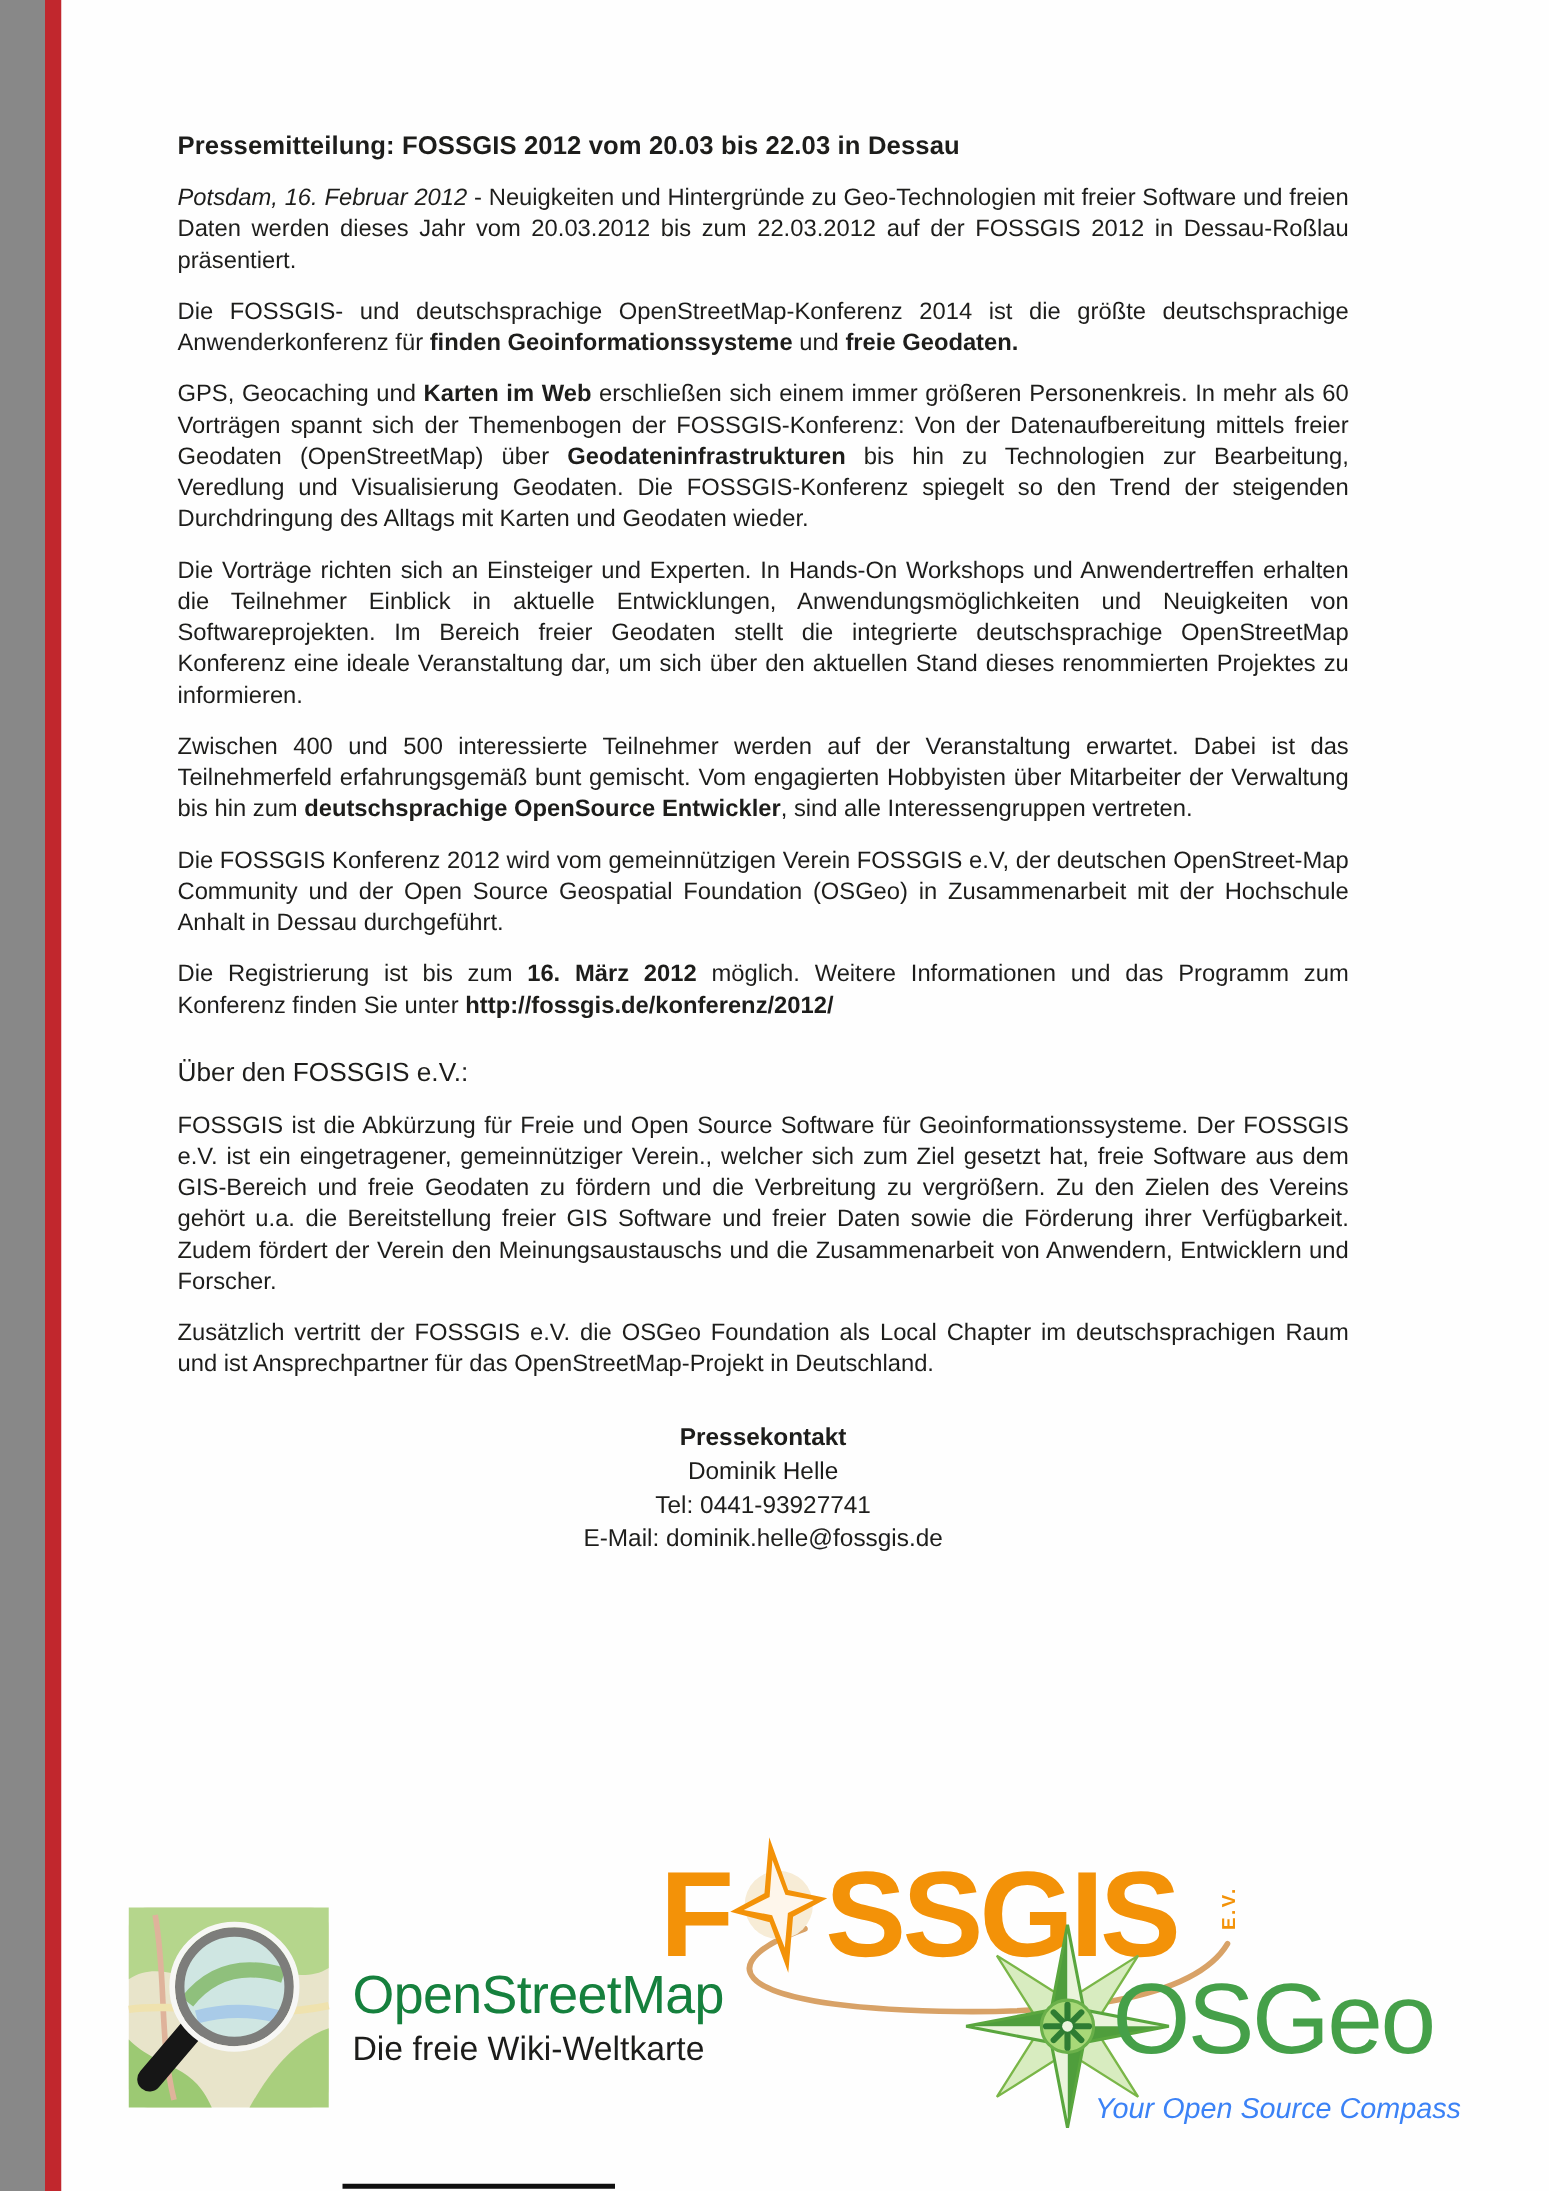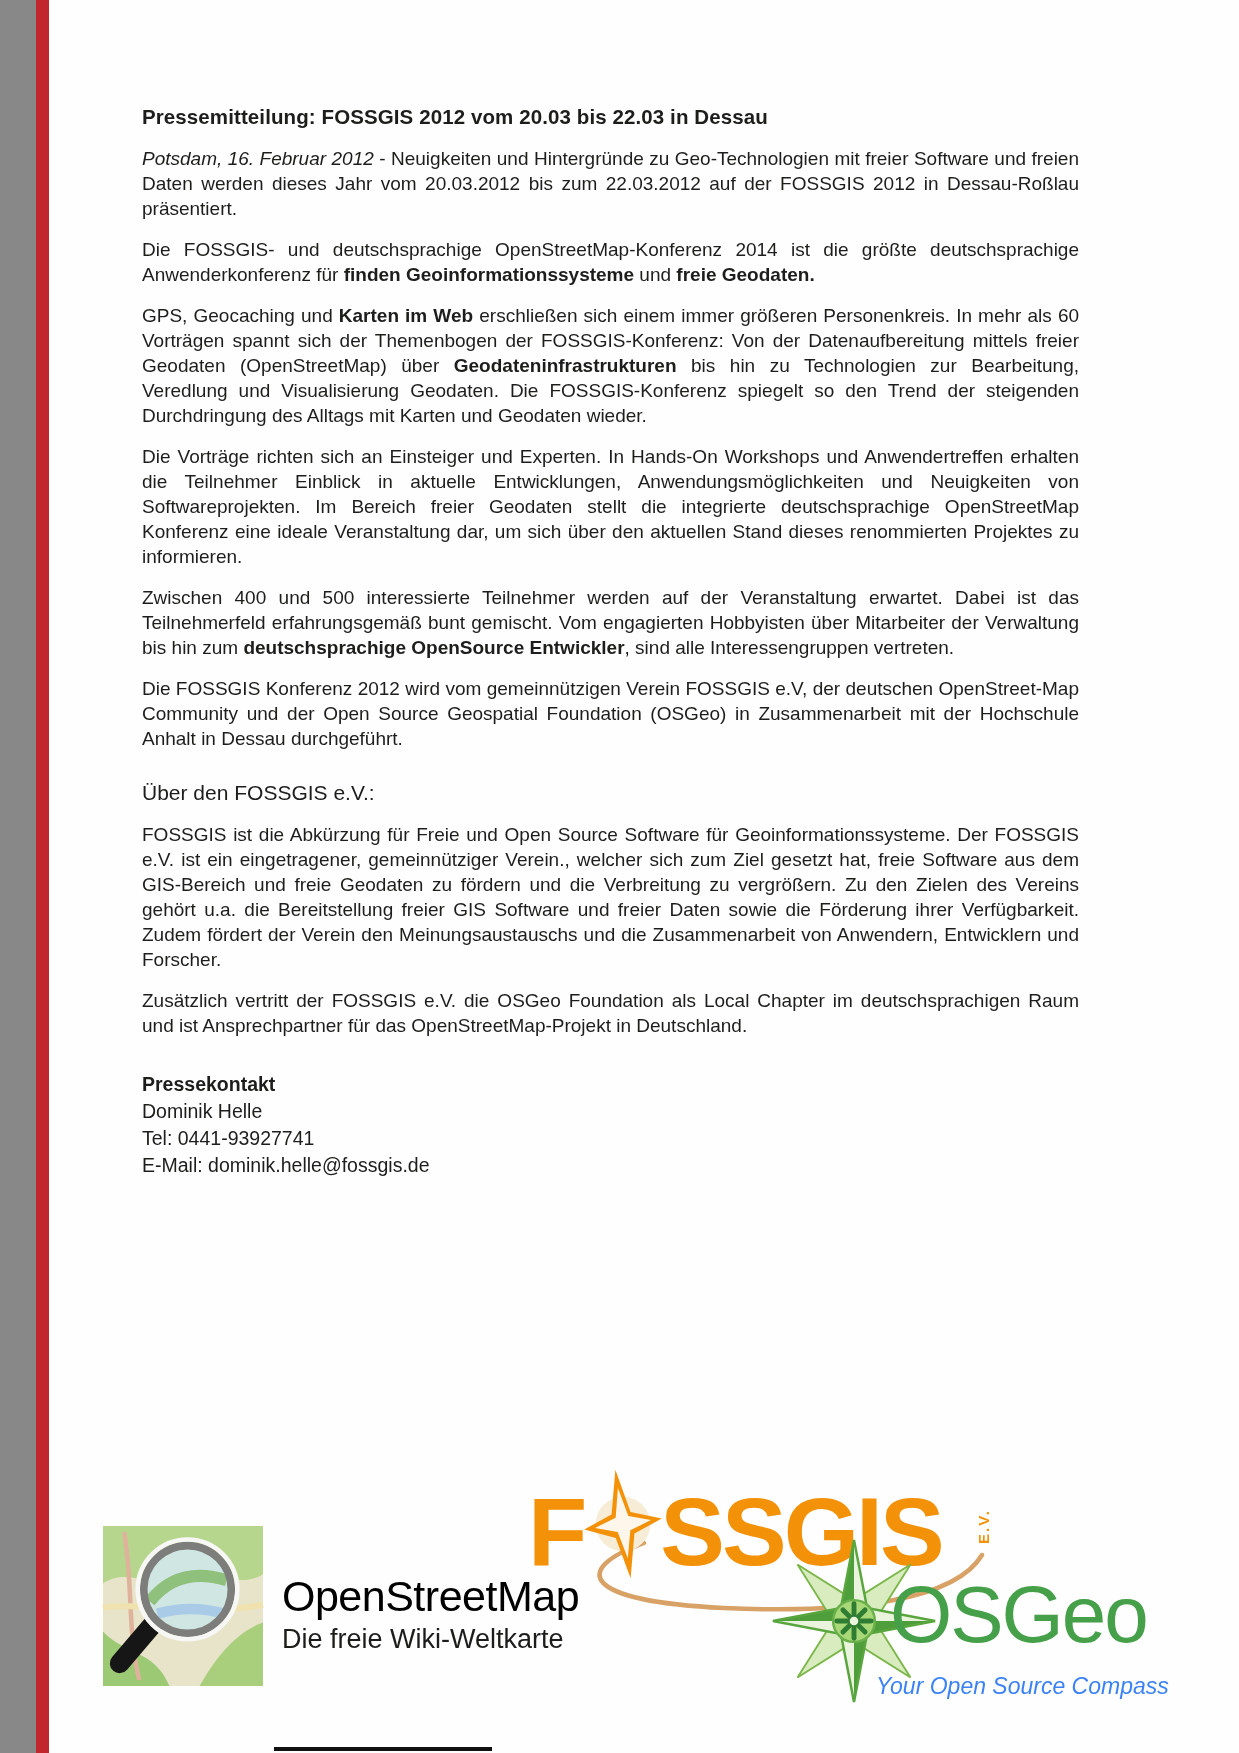--- a/index.html
+++ b/index.html
@@ -18,41 +18,41 @@
   .scan-line { position:absolute; left:238px; top:1747px; width:218px; height:4px; background:#101010; }
 
   .content { position:absolute; left:106px; top:104px; width:937px; }
   .title { font-size:20.5px; line-height:26px; font-weight:bold; letter-spacing:0.1px; }
   .paras { margin-top:12px; }
   .about-paras { margin-top:6px; }
   .para { margin-top:16px; font-size:19px; line-height:25px; text-align:justify; }
   .para .b { font-weight:bold; }
   .para .i { font-style:italic; }
   .subhead { font-size:21px; line-height:27px; font-weight:normal; margin-top:28px; }
-  .contact { margin-top:33px; font-size:19.5px; line-height:27px; }
+  .contact { margin-top:33px; font-size:19.5px; line-height:27px;text-align:center; }
   .contact-head { font-weight:bold; }
 
   
   .fossgis-logo { position:absolute; left:492px; top:1447px; width:480px; height:175px; }
   .fg-swoosh { position:absolute; left:36px; top:92px; width:424px; height:80px; }
   .fg-text {
     position:absolute; left:0; top:24px; display:flex; align-items:center;
     font-size:97px; font-weight:bold; line-height:1; color:var(--orange); letter-spacing:-3px;
   }
   .fg-star { width:82px; height:120px; margin:0 -4px 0 -2px; position:relative; top:-7px; }
   .fg-ev {
     position:absolute; left:447px; top:62px; writing-mode:vertical-rl; transform:rotate(180deg);
     font-size:15px; font-weight:bold; letter-spacing:2px; color:var(--orange);
   }
 
   
   .osm-logo { position:absolute; left:64px; top:1523px; display:flex; }
   .osm-icon { width:166px; height:166px; }
   .osm-texts { margin-left:16px; padding-top:50px; }
-  .osm-title { font-size:43px; line-height:46px; color:#000000; letter-spacing:-0.5px; }
+  .osm-title { font-size:43px; line-height:46px; color:#15803d; letter-spacing:-0.5px; }
   .osm-sub { font-size:27px; line-height:32px; color:#1c1c1a; margin-top:4px; }
 
   
   .osgeo-logo { position:absolute; left:732px; top:1535px; width:390px; height:210px; }
   .osgeo-icon { position:absolute; left:0; top:0; width:172px; height:172px; }
   .osgeo-name { position:absolute; left:122px; top:40px; font-size:80px; line-height:1; color:var(--osgeo-green); letter-spacing:-2px; }
   .osgeo-tagline { position:absolute; left:108px; top:138px; font-size:23px; font-style:italic; color:#3b82f6; white-space:nowrap; }
 </style>
 </head>
 <body>
@@ -62,20 +62,21 @@
 
   <div class="content">
     <h1 class="title">Pressemitteilung: FOSSGIS 2012 vom 20.03 bis 22.03 in Dessau</h1>
     <div class="paras">
         <p class="para"><span class="i">Potsdam, 16. Februar 2012</span><span> - Neuigkeiten und Hintergründe zu Geo-Technologien mit freier Software und freien Daten werden dieses Jahr vom 20.03.2012 bis zum 22.03.2012 auf der FOSSGIS 2012 in Dessau-Roßlau präsentiert.</span></p>
         <p class="para"><span>Die FOSSGIS- und deutschsprachige OpenStreetMap-Konferenz 2014 ist die größte deutschsprachige Anwenderkonferenz für </span><span class="b">finden Geoinformationssysteme</span><span> und </span><span class="b">freie Geodaten.</span></p>
         <p class="para"><span>GPS, Geocaching und </span><span class="b">Karten im Web</span><span> erschließen sich einem immer größeren Personenkreis. In mehr als 60 Vorträgen spannt sich der Themenbogen der FOSSGIS-Konferenz: Von der Datenaufbereitung mittels freier Geodaten (OpenStreetMap) über </span><span class="b">Geodateninfrastrukturen</span><span> bis hin zu Technologien zur Bearbeitung, Veredlung und Visualisierung Geodaten. Die FOSSGIS-Konferenz spiegelt so den Trend der steigenden Durchdringung des Alltags mit Karten und Geodaten wieder.</span></p>
         <p class="para"><span>Die Vorträge richten sich an Einsteiger und Experten. In Hands-On Workshops und Anwendertreffen erhalten die Teilnehmer Einblick in aktuelle Entwicklungen, Anwendungsmöglichkeiten und Neuigkeiten von Softwareprojekten. Im Bereich freier Geodaten stellt die integrierte deutschsprachige OpenStreetMap Konferenz eine ideale Veranstaltung dar, um sich über den aktuellen Stand dieses renommierten Projektes zu informieren.</span></p>
         <p class="para"><span>Zwischen 400 und 500 interessierte Teilnehmer werden auf der Veranstaltung erwartet. Dabei ist das Teilnehmerfeld erfahrungsgemäß bunt gemischt. Vom engagierten Hobbyisten über Mitarbeiter der Verwaltung bis hin zum </span><span class="b">deutschsprachige OpenSource Entwickler</span><span>, sind alle Interessengruppen vertreten.</span></p>
         <p class="para"><span>Die FOSSGIS Konferenz 2012 wird vom gemeinnützigen Verein FOSSGIS e.V, der deutschen OpenStreet-Map Community und der Open Source Geospatial Foundation (OSGeo) in Zusammenarbeit mit der Hochschule Anhalt in Dessau durchgeführt.</span></p>
+        <p class="para"><span>Die Registrierung ist bis zum </span><span class="b">16. März 2012</span><span> möglich. Weitere Informationen und das Programm zum Konferenz finden Sie unter </span><span class="b">http://fossgis.de/konferenz/2012/</span></p>
       </div>
     <h2 class="subhead">Über den FOSSGIS e.V.:</h2>
     <div class="paras about-paras">
         <p class="para"><span>FOSSGIS ist die Abkürzung für Freie und Open Source Software für Geoinformationssysteme. Der FOSSGIS e.V. ist ein eingetragener, gemeinnütziger Verein., welcher sich zum Ziel gesetzt hat, freie Software aus dem GIS-Bereich und freie Geodaten zu fördern und die Verbreitung zu vergrößern. Zu den Zielen des Vereins gehört u.a. die Bereitstellung freier GIS Software und freier Daten sowie die Förderung ihrer Verfügbarkeit. Zudem fördert der Verein den Meinungsaustauschs und die Zusammenarbeit von Anwendern, Entwicklern und Forscher.</span></p>
         <p class="para"><span>Zusätzlich vertritt der FOSSGIS e.V. die OSGeo Foundation als Local Chapter im deutschsprachigen Raum und ist Ansprechpartner für das OpenStreetMap-Projekt in Deutschland.</span></p>
       </div>
     <div class="contact">
       <div class="contact-head">Pressekontakt</div>
       <div>Dominik Helle</div>
       <div>Tel: 0441-93927741</div>

